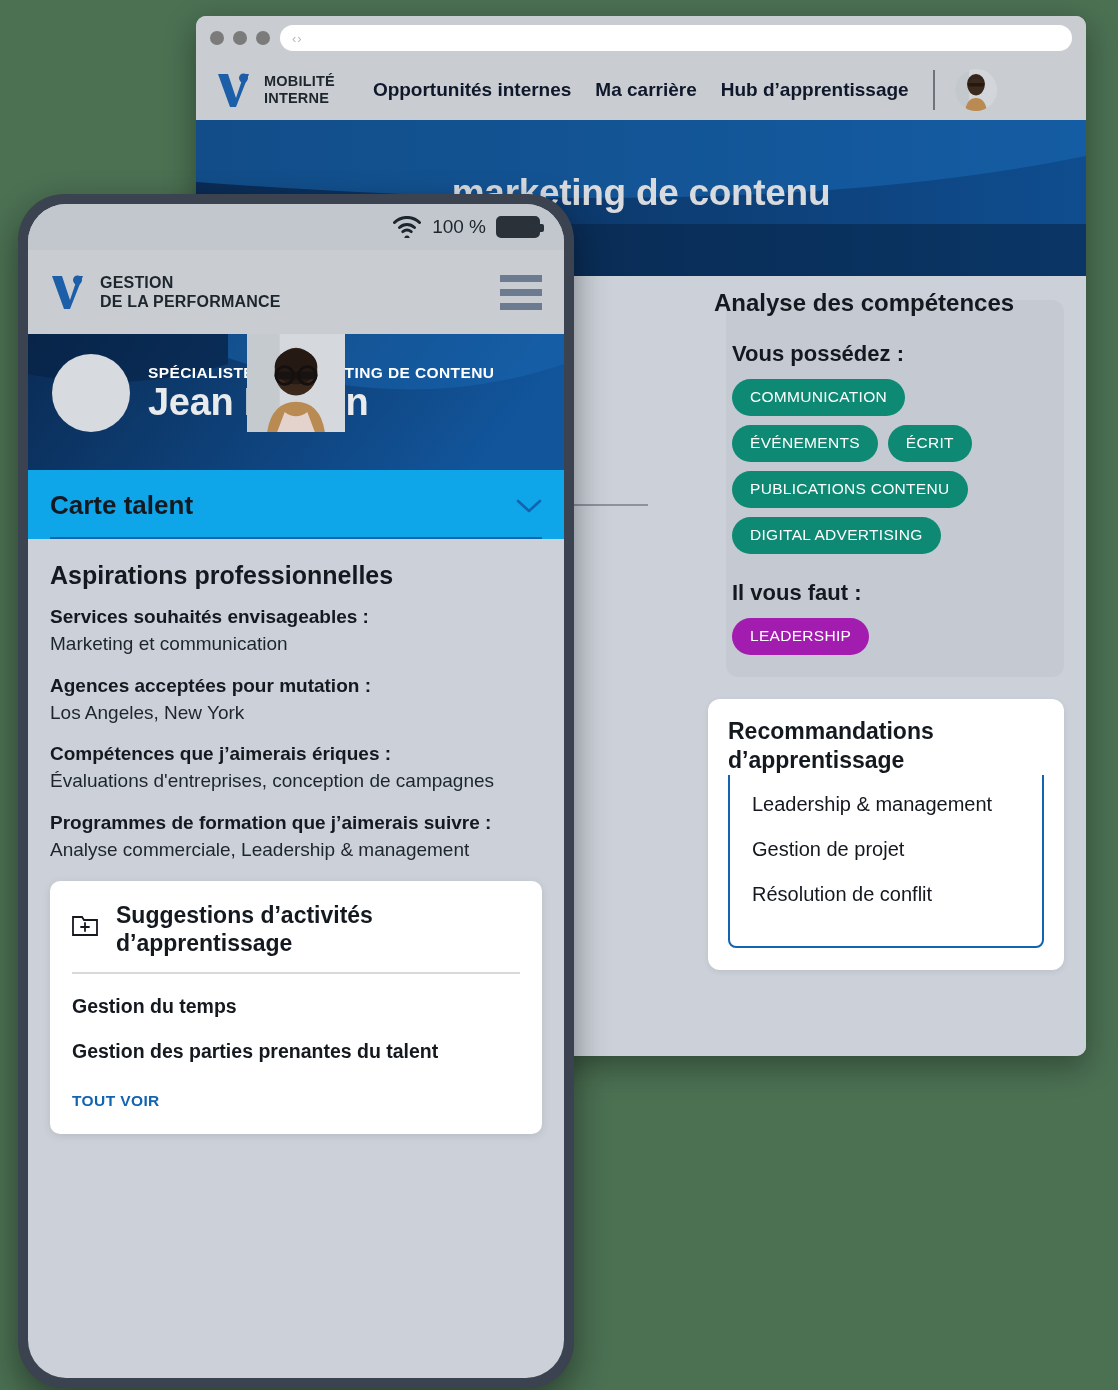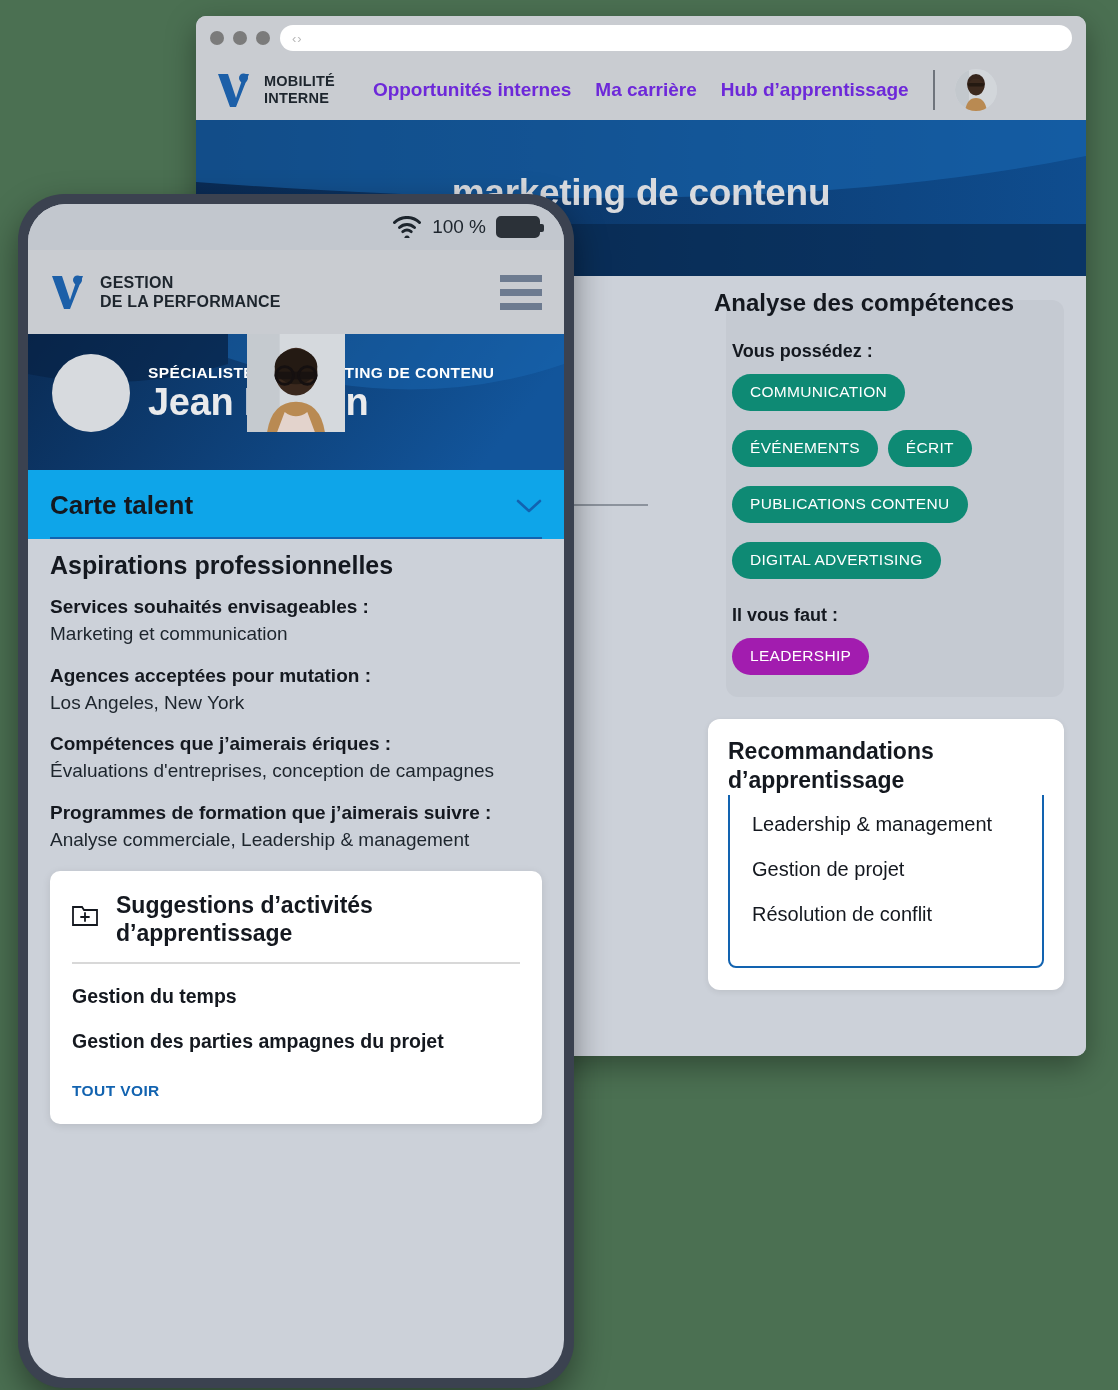--- a/index.html
+++ b/index.html
@@ -39,21 +39,21 @@
   }
   .brand { display: flex; align-items: center; gap: 12px; }
   .logo-v { width: 36px; height: 38px; flex: none; }
   .brand-txt {
     font-size: 14.5px; font-weight: bold; color: #1d252d;
     line-height: 1.18; letter-spacing: .2px;
   }
   .navlinks {
     display: flex; align-items: center; gap: 24px;
     margin-left: 38px;
-    font-size: 19px; font-weight: bold; color: #6d28d9;
+    font-size: 19px; font-weight: bold; color: #0f172a;
   }
   .navlinks span { white-space: nowrap; }
   .navdiv { width: 2px; height: 40px; background: #6f747c; margin-left: 24px; }
   .nav-avatar {
     width: 42px; height: 42px; border-radius: 50%; margin-left: 20px;
     overflow: hidden; flex: none; background: #cfd4da;
   }
 
   
   .hero {
@@ -85,23 +85,23 @@
   .skills-panel {
     position: absolute; left: 18px; top: 16px; right: 0; bottom: 0;
     background: #c5cad2; border-radius: 12px;
   }
   .skills-head {
     position: relative;
     font-size: 24px; font-weight: bold; color: #14181f;
     line-height: 1.22; padding: 4px 0 10px 6px;
   }
   .skills-inner { position: relative; padding: 6px 16px 22px 24px; }
-  .sk-label { font-size: 18px; font-weight: bold; color: #14181f; margin: 8px 0 12px; }
+  .sk-label { font-size: 22px; font-weight: bold; color: #14181f; margin: 8px 0 12px; }
   .sk-label.second { margin-top: 26px; }
-  .chips { display: flex; flex-wrap: wrap; gap: 19px 10px; }
+  .chips { display: flex; flex-wrap: wrap; gap: 9px 10px; }
   .chip {
     border-radius: 20px; padding: 9px 18px 10px;
     font-size: 15.5px; color: #ffffff; letter-spacing: .3px;
     white-space: nowrap;
   }
   .chip.have { background: #0e8a74; }
   .chip.need { background: #a21caf; }
 
   
   .reco-card {
@@ -182,21 +182,21 @@
     font-size: 38px; font-weight: bold; color: #e9eaec; letter-spacing: -.3px;
     margin-top: 1px; line-height: 1.05;
   }
 
   .talent-bar { padding: 20px 22px 0; background: #0ea5e9; }
   .talent-row { display: flex; align-items: center; }
   .talent-title { font-size: 26px; font-weight: bold; color: #14181f; }
   .chevron { margin-left: auto; color: #1263b0; }
   .talent-rule { height: 2px; background: #1263b0; margin-top: 16px; }
 
-  .phone-body { flex: 1; padding: 12px 22px 0; overflow: hidden; }
+  .phone-body { flex: 1; padding: 22px 22px 0; overflow: hidden; }
   .asp-title {
     font-size: 25px; font-weight: bold; color: #14181f; margin-bottom: 16px;
   }
   .asp-label { font-size: 19px; font-weight: bold; color: #14181f; margin-bottom: 3px; }
   .asp-value { font-size: 19px; color: #1d252d; margin-bottom: 18px; line-height: 1.35; }
 
   .sugg-card {
     background: #ffffff; border-radius: 10px; padding: 20px 22px 10px;
     margin-top: 4px; box-shadow: 0 2px 8px rgba(0,0,0,.1);
   }
@@ -425,21 +425,21 @@
         <div class="sugg-card">
           <div class="sugg-head">
             <svg class="folder-icon" width="28" height="26" viewBox="0 0 28 26">
               <path d="M1 6 L1 24 L25 24 L25 9 L12 9 L10 6 Z" fill="none" stroke="#14181f" stroke-width="1.8"></path>
               <path d="M13 12 L13 20 M9 16 L17 16" stroke="#14181f" stroke-width="1.8" stroke-linecap="round"></path>
             </svg>
             <div class="sugg-title">Suggestions d’activités d’apprentissage</div>
           </div>
           <div class="sugg-rule"></div>
           <div class="sugg-item">Gestion du temps</div>
-          <div class="sugg-item">Gestion des parties ampagnes du projet</div>
+          <div class="sugg-item">Gestion des parties prenantes du talent</div>
           <div class="sugg-link">TOUT VOIR</div>
         </div>
       </div>
 
     </div>
   </div>
 
 </div>
 
 </body></html>

